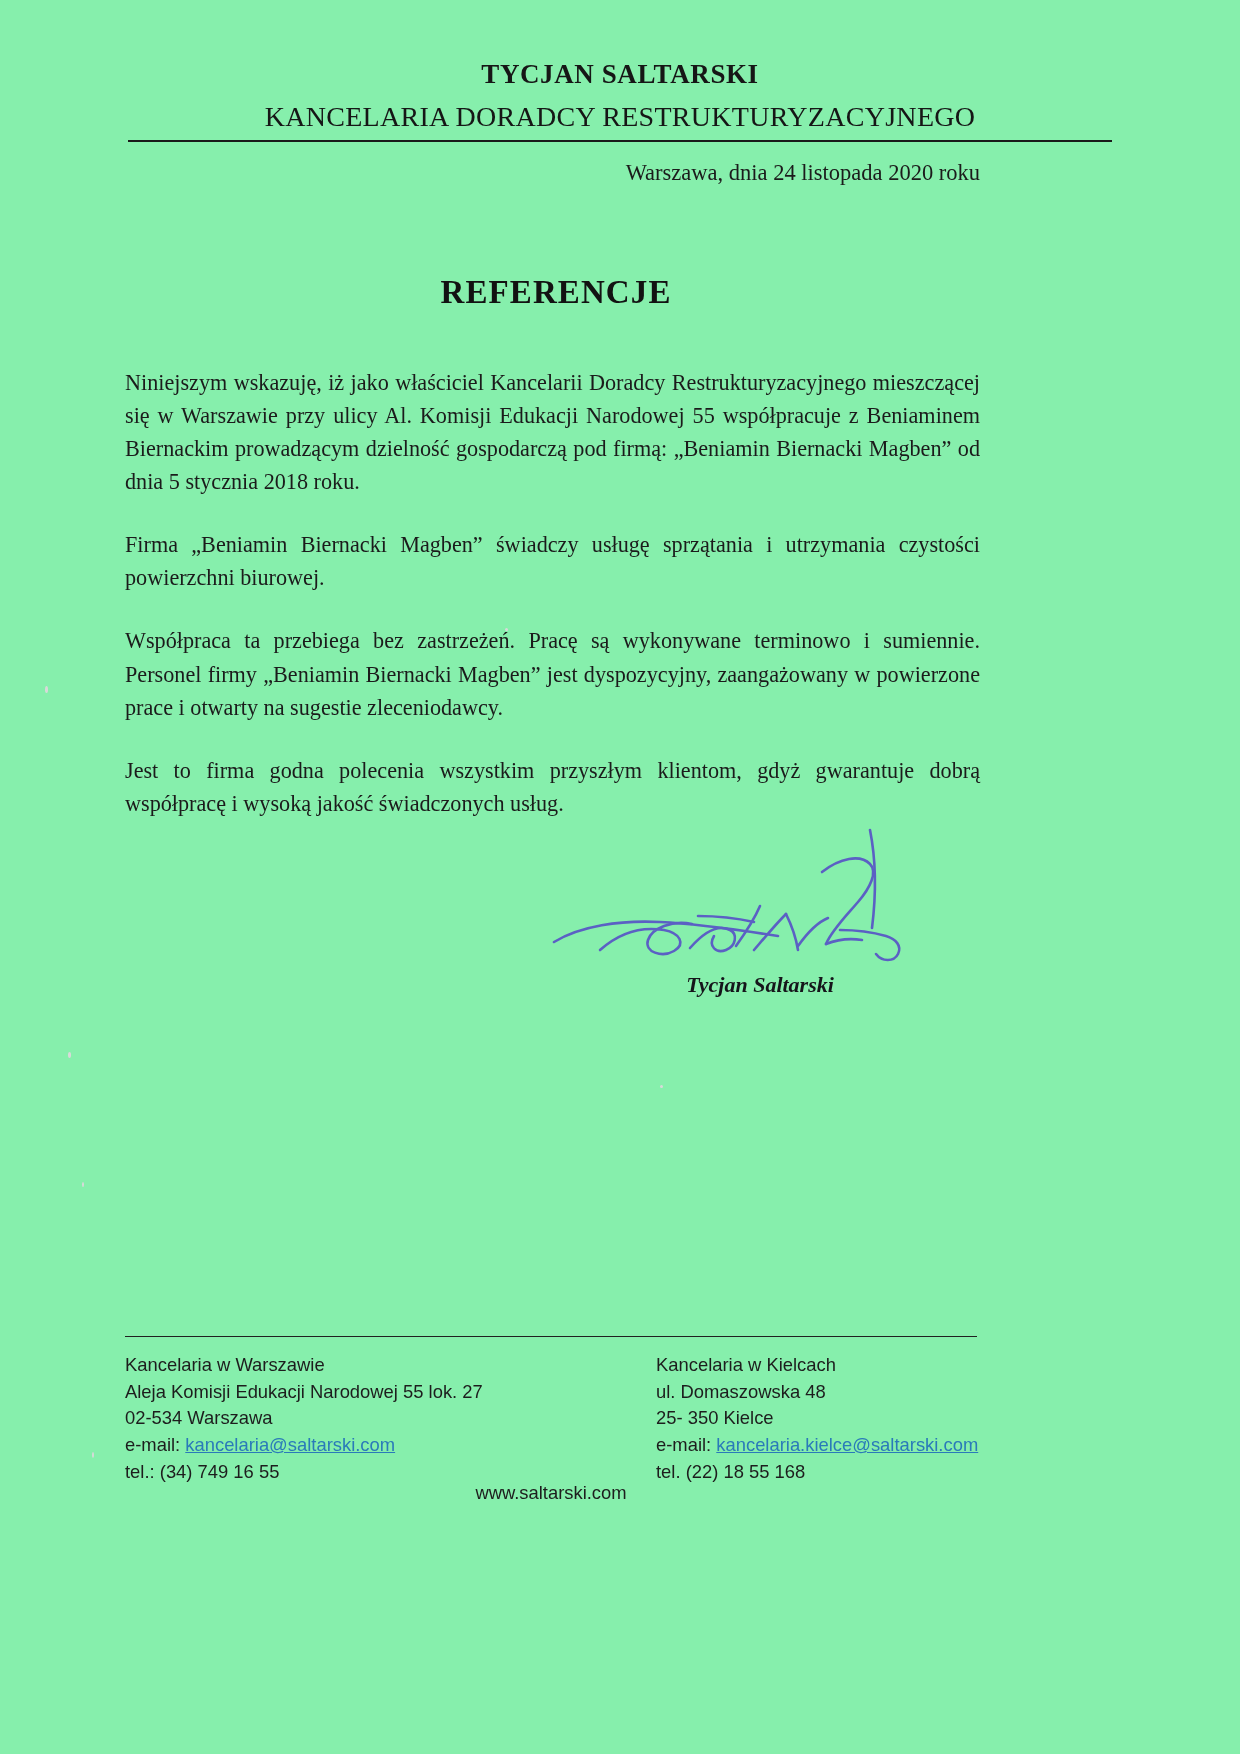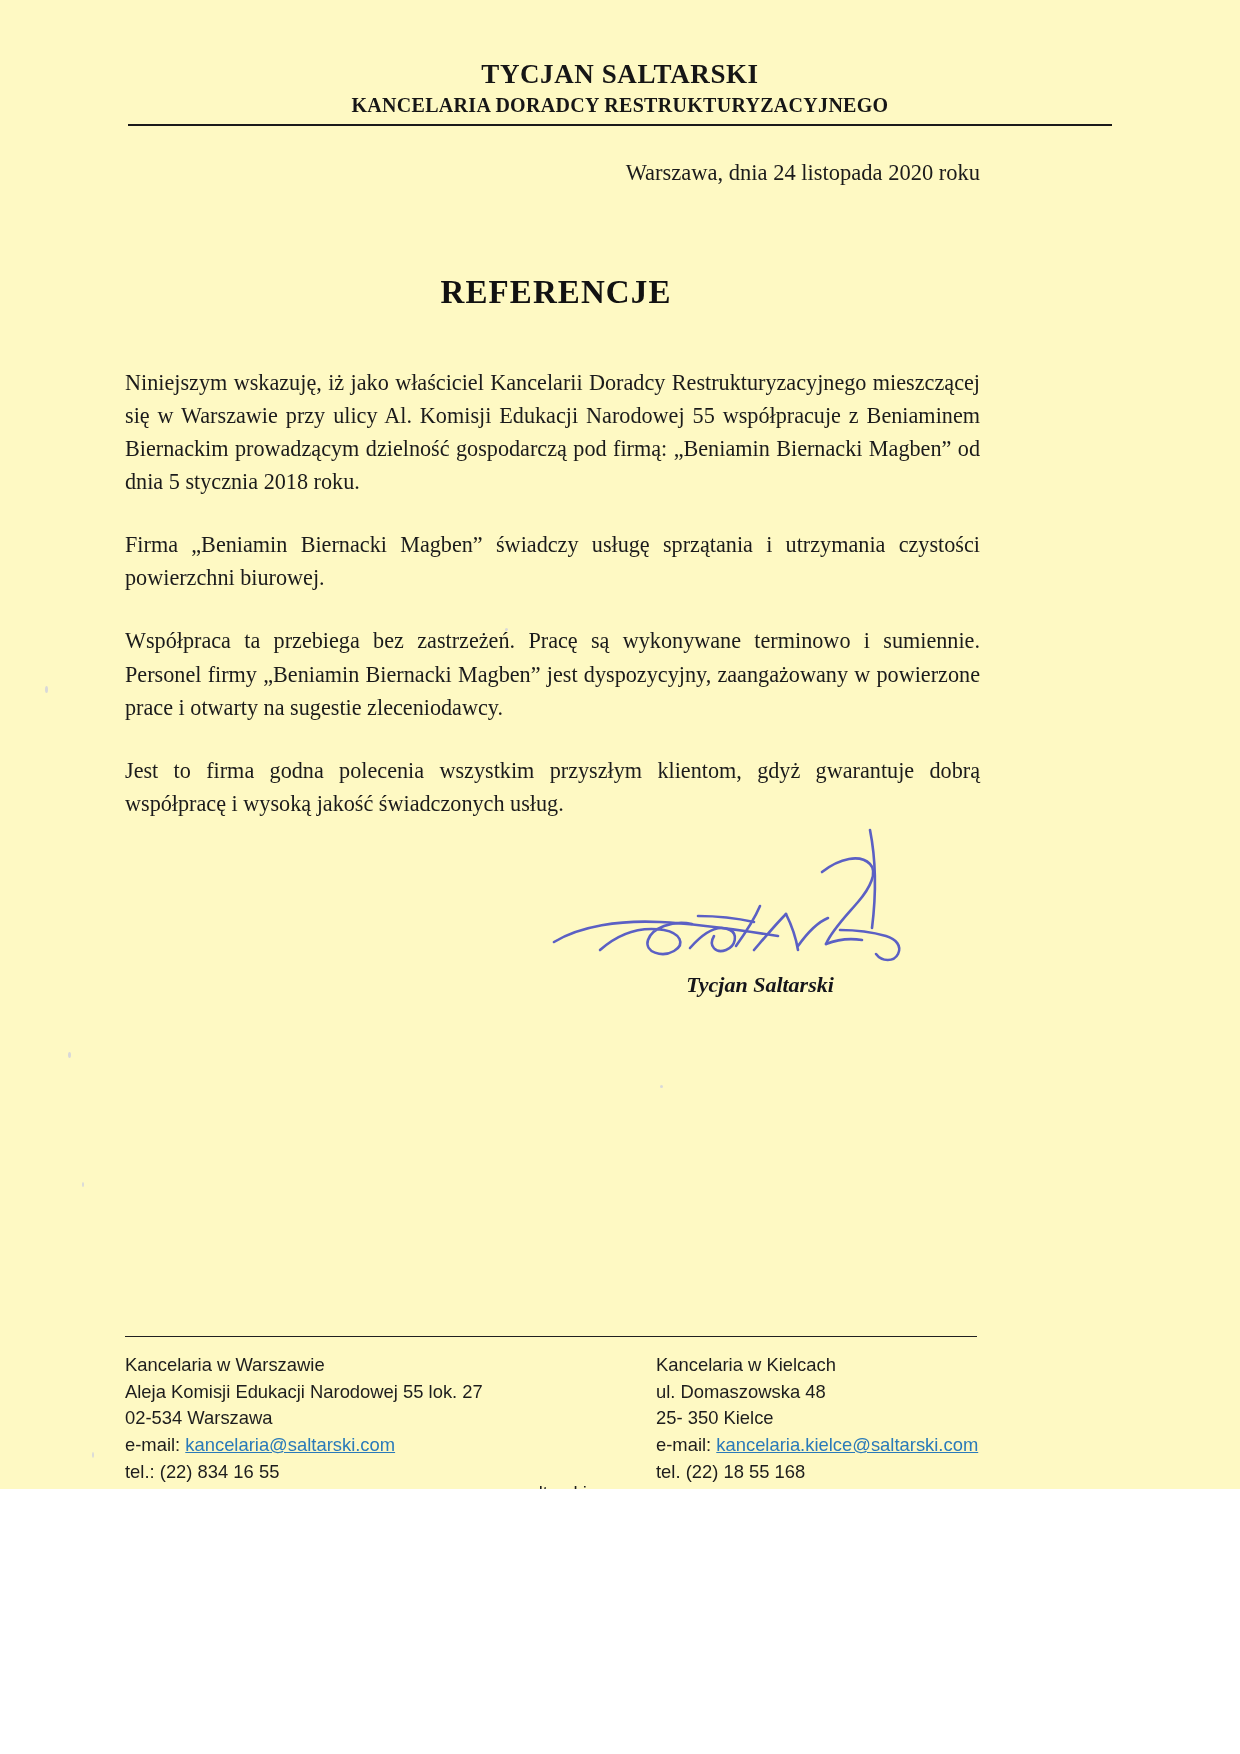--- a/index.html
+++ b/index.html
@@ -7,23 +7,23 @@
     padding: 0;
     background: #ffffff;
   }
   body {
     font-family: "Liberation Serif", "DejaVu Serif", serif;
     color: #1c1c1c;
   }
   .page {
     position: relative;
     width: 1240px;
-    height: 1489px;
+    height: 1754px;
     margin: 0 auto;
-    background: #fef9c3;
+    background: #86efac;
     overflow: hidden;
   }
 
   
   .letterhead {
     position: absolute;
     top: 58px;
     left: 128px;
     width: 984px;
     text-align: center;
@@ -31,25 +31,25 @@
   .lh-name {
     font-family: "Liberation Serif", "DejaVu Serif", serif;
     font-weight: bold;
     font-size: 27px;
     letter-spacing: 0.6px;
     line-height: 1.22;
     color: #161616;
   }
   .lh-sub {
     font-family: "Liberation Serif", "DejaVu Serif", serif;
-    font-weight: bold;
-    font-size: 20px;
+    font-weight: normal;
+    font-size: 28px;
     letter-spacing: 0.3px;
     line-height: 1.25;
-    margin-top: 2px;
+    margin-top: 8px;
     color: #161616;
   }
   .lh-rule {
     margin-top: 6px;
     border-top: 2px solid #1a1a1a;
     width: 100%;
   }
 
   
   .date-line {
@@ -207,21 +207,21 @@
   </div>
   <div class="sign-name">Tycjan Saltarski</div>
 
   <div class="footer-rule"></div>
   <div class="footer">
     <div class="f-col left">
       <div>Kancelaria w Warszawie</div>
       <div>Aleja Komisji Edukacji Narodowej 55 lok. 27</div>
       <div>02-534 Warszawa</div>
       <div><span>e-mail: </span><span class="mail-link">kancelaria@saltarski.com</span></div>
-      <div>tel.: (22) 834 16 55</div>
+      <div>tel.: (34) 749 16 55</div>
     </div>
     <div class="f-col right">
       <div class="indent1">Kancelaria w Kielcach</div>
       <div class="indent1">ul. Domaszowska 48</div>
       <div class="indent1">25- 350 Kielce</div>
       <div class="indent1"><span>e-mail: </span><span class="mail-link">kancelaria.kielce@saltarski.com</span></div>
       <div class="indent1">tel. (22) 18 55 168</div>
     </div>
   </div>
   <div class="website">www.saltarski.com</div>

